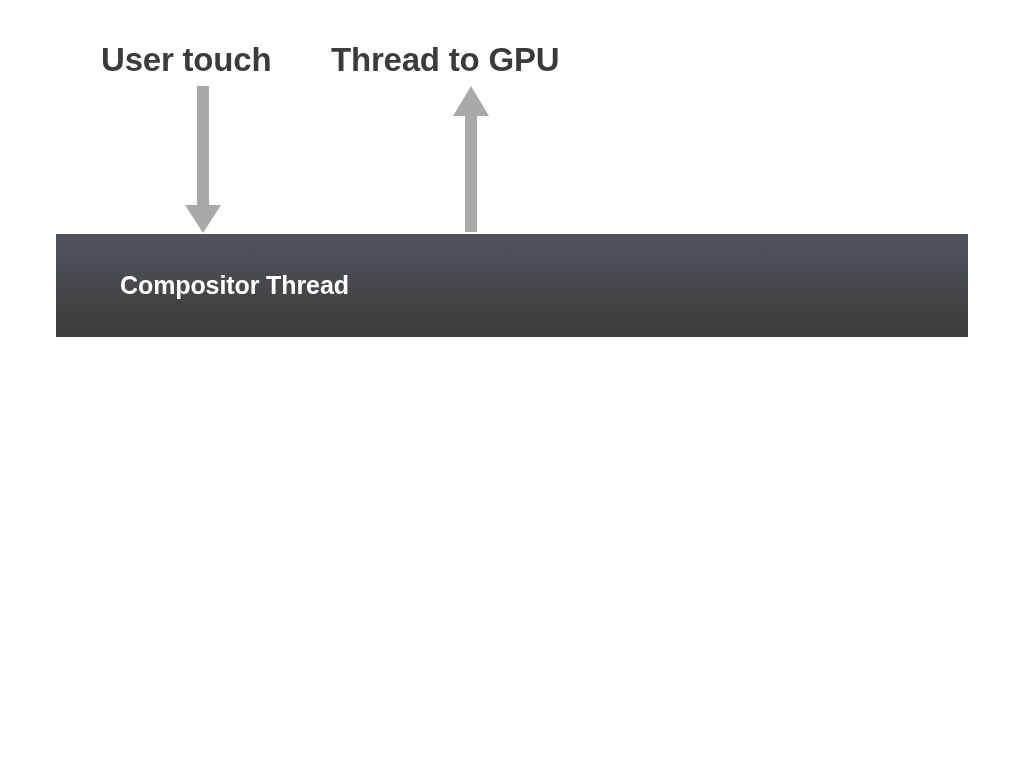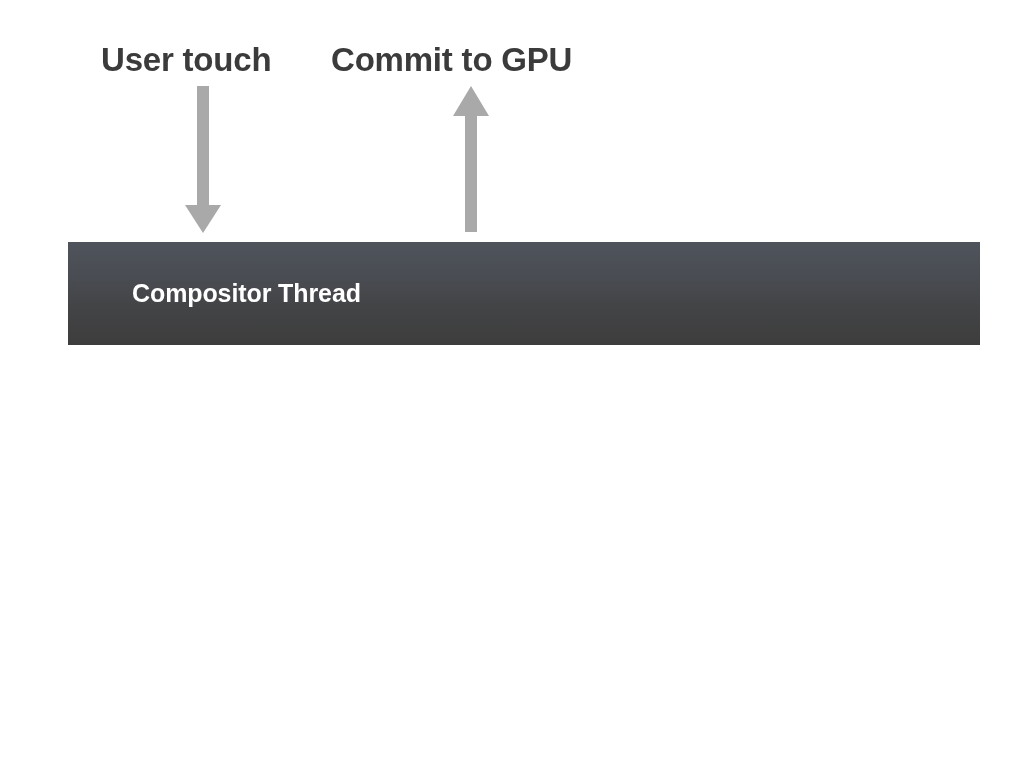--- a/index.html
+++ b/index.html
@@ -69,24 +69,23 @@
   .thread-bar-label {
     font-family: "Liberation Sans", sans-serif;
     font-weight: bold;
     font-size: 25px;
     line-height: 1;
     letter-spacing: -0.1px;
     margin-left: 64px;
   }
 
   #bar-compositor-thread {
-    top: 242px;
+    top: 234px;
     height: 103px;
     background: linear-gradient(to bottom, #4f535b 0%, #494c52 35%, #434446 62%, #3d3d3d 100%);
-    margin-left: 12px;
   }
   #bar-compositor-thread .thread-bar-label {
     color: #ffffff;
   }
 
   #bar-main-thread {
     top: 556px;
     height: 100px;
     background: linear-gradient(to bottom, #dddddf 0%, #cfd0d2 38%, #bec0c1 68%, #aeb0b1 100%);
   }
@@ -94,21 +93,21 @@
     color: #3b3b3b;
   }
 </style>
 </head>
 <body>
 
 <div id="stage">
 
   <div class="annotation-label" id="label-user-touch">User touch</div>
 
-  <div class="annotation-label" id="label-commit-gpu">Commit to GPU</div>
+  <div class="annotation-label" id="label-commit-gpu">Thread to GPU</div>
 
   <svg class="arrow" id="arrow-user-touch" viewBox="0 0 46 148" xmlns="http://www.w3.org/2000/svg">
     <polygon points="16,0 29,0 29,119 41,119 23,147 5,119 17,119 17,0" fill="#a9a9a9"></polygon>
   </svg>
 
   <svg class="arrow" id="arrow-commit-gpu" viewBox="0 0 46 148" xmlns="http://www.w3.org/2000/svg">
     <polygon points="23,2 41,32 29,32 29,148 17,148 17,32 5,32 23,2" fill="#a9a9a9"></polygon>
   </svg>
 
   <div class="thread-bar" id="bar-compositor-thread">

